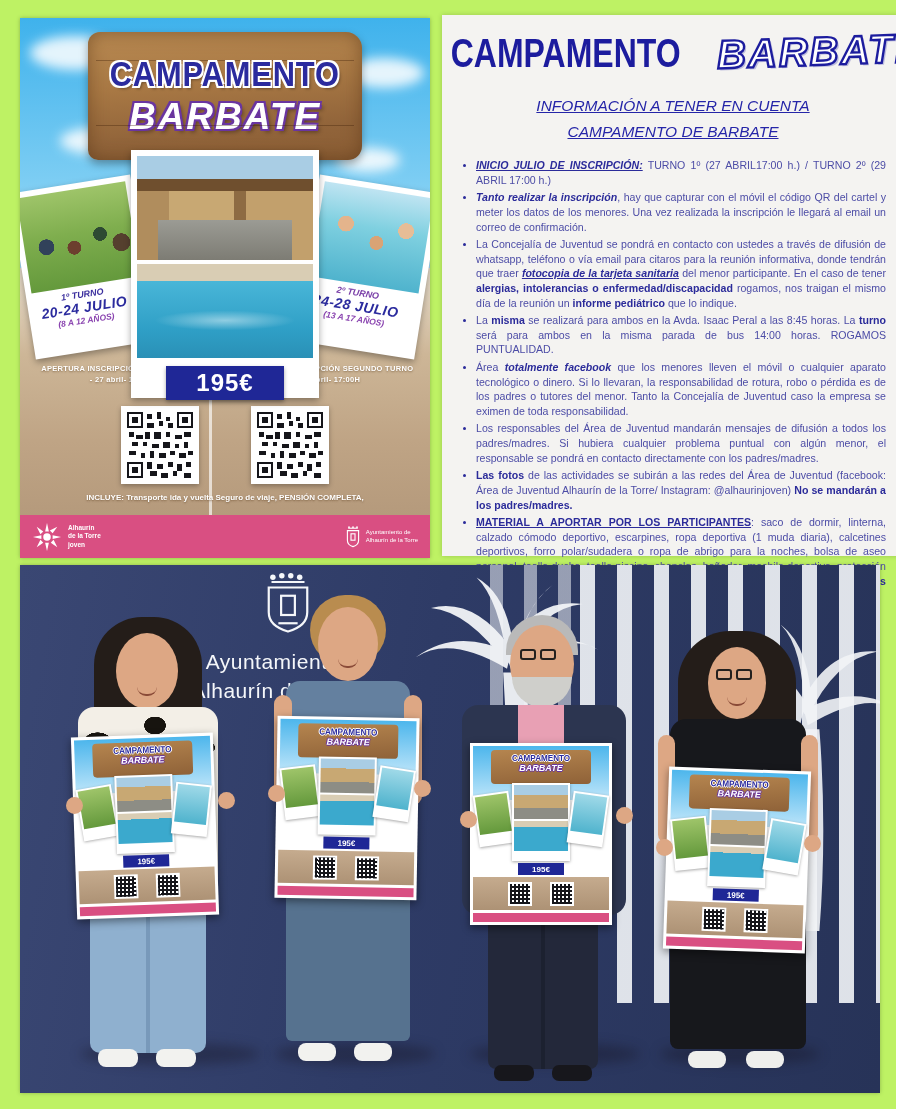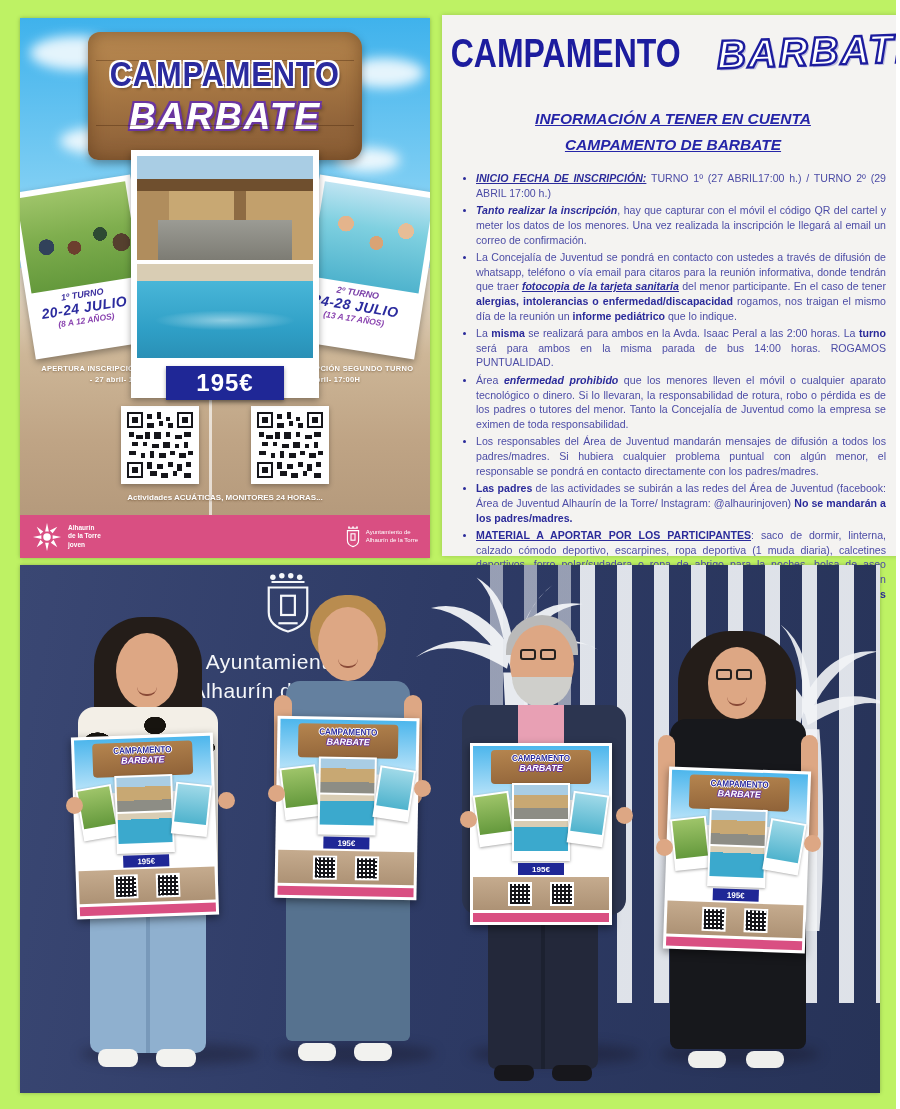--- a/index.html
+++ b/index.html
@@ -77,21 +77,21 @@
   .logo-right .txt{color:#fff;font-size:6px;line-height:1.3;}
 
   
   #info{position:absolute;left:442px;top:15px;width:458px;height:541px;background:#f4f3f1;
      box-shadow:0 0 5px rgba(0,0,0,.18);padding:14px 14px 10px 18px;}
   .info-head{display:flex;align-items:center;justify-content:center;gap:8px;margin-top:2px;}
   .ih-1{font-size:40px;font-weight:bold;color:#1c1c9e;transform:scaleX(.8);letter-spacing:0;}
   .ih-2{font-size:40px;font-weight:bold;font-style:italic;color:#fff;letter-spacing:2px;
      -webkit-text-stroke:2.4px #1c1c9e;transform:rotate(-2deg) translateY(-2px);
      text-shadow:2px 2px 0 rgba(28,28,158,.25);}
-  .subt{margin-top:30px;text-align:center;color:#2525a8;font-weight:bold;font-style:italic;
+  .subt{margin-top:17px;text-align:center;color:#2525a8;font-weight:normal;font-style:italic;
      font-size:15.5px;line-height:1.65;}
   .subt span{text-decoration:underline;}
   #bullets{margin:14px 0 0 0;padding-left:16px;color:#4c4ca6;font-size:10.6px;line-height:1.38;text-align:justify;}
   #bullets li{margin-bottom:3px;}
   #bullets li::marker{color:#2b2b9a;font-size:10px;}
   .sb{font-weight:bold;color:#2b2b9a;}
   .si{font-style:italic;}
   .su{text-decoration:underline;}
 
   
@@ -252,21 +252,21 @@
         </svg>
       </div>
       <div class="qr">
         <svg viewBox="0 0 29 29" shape-rendering="crispEdges">
             <use href="#qrp"></use>
           </svg>
       </div>
     </div>
 
     <div class="includes">
-      <div>Actividades ACUÁTICAS, MONITORES 24 HORAS...</div>
+      <div>INCLUYE: Transporte ida y vuelta Seguro de viaje, PENSIÓN COMPLETA,</div>
     </div>
 
     <div class="pinkbar">
       <div class="logo-left">
         <svg class="sunburst" viewBox="0 0 32 32">
           <g fill="currentColor">
             <circle cx="16" cy="16" r="4"></circle>
             <g>
               <path d="M16 1 L18 10 L14 10 Z"></path>
                 <path d="M16 31 L18 22 L14 22 Z"></path>
@@ -307,27 +307,27 @@
   <div id="info">
     <div class="info-head">
       <span class="ih-1">CAMPAMENTO</span>
       <span class="ih-2">BARBATE</span>
     </div>
     <div class="subt">
       <span>INFORMACIÓN  A TENER EN CUENTA</span><br>
       <span>CAMPAMENTO DE BARBATE</span>
     </div>
     <ul id="bullets">
-        <li><span class="sb si su">INICIO FECHA DE INSCRIPCIÓN:</span><span> TURNO 1º (27 ABRIL17:00 h.) /  TURNO 2º (29 ABRIL 17:00 h.)</span></li>
+        <li><span class="sb si su">INICIO JULIO DE INSCRIPCIÓN:</span><span> TURNO 1º (27 ABRIL17:00 h.) /  TURNO 2º (29 ABRIL 17:00 h.)</span></li>
         <li><span class="sb si">Tanto realizar la inscripción</span><span>, hay que capturar con el móvil el código QR del cartel y meter los datos de los menores. Una vez realizada la inscripción le llegará al email un correo de confirmación.</span></li>
         <li><span>La Concejalía de Juventud se pondrá en contacto con ustedes a través de difusión de whatsapp, teléfono o vía email para citaros para la reunión informativa, donde tendrán que traer </span><span class="sb si su">fotocopia de la tarjeta sanitaria</span><span> del menor participante. En el caso de tener </span><span class="sb">alergias, intolerancias o enfermedad/discapacidad</span><span> rogamos, nos traigan el mismo día de la reunión un </span><span class="sb">informe pediátrico</span><span> que lo indique.</span></li>
-        <li><span>La </span><span class="sb">misma</span><span> se realizará para ambos en la Avda. Isaac Peral a las 2:00 horas. La </span><span class="sb">turno</span><span> será para ambos en la misma parada de bus 14:00 horas. ROGAMOS PUNTUALIDAD.</span></li>
-        <li><span>Área </span><span class="sb si">enfermedad prohibido</span><span> que los menores lleven el móvil o cualquier aparato tecnológico o dinero. Si lo llevaran, la responsabilidad de rotura, robo o pérdida es de los padres o tutores del menor. Tanto la Concejalía de Juventud como la empresa se eximen de toda responsabilidad.</span></li>
+        <li><span>La </span><span class="sb">misma</span><span> se realizará para ambos en la Avda. Isaac Peral a las 8:45 horas. La </span><span class="sb">turno</span><span> será para ambos en la misma parada de bus 14:00 horas. ROGAMOS PUNTUALIDAD.</span></li>
+        <li><span>Área </span><span class="sb si">totalmente facebook</span><span> que los menores lleven el móvil o cualquier aparato tecnológico o dinero. Si lo llevaran, la responsabilidad de rotura, robo o pérdida es de los padres o tutores del menor. Tanto la Concejalía de Juventud caso la empresa se eximen de toda responsabilidad.</span></li>
         <li><span>Los responsables del Área de Juventud mandarán mensajes de difusión a todos los padres/madres. Si hubiera cualquier problema puntual con algún menor, el responsable se pondrá en contacto directamente con los padres/madres.</span></li>
-        <li><span class="sb">Las padres</span><span> de las actividades se subirán a las redes del Área de Juventud (facebook: Área de Juventud Alhaurín de la Torre/ Instagram: @alhaurinjoven) </span><span class="sb">No se mandarán a los padres/madres.</span></li>
+        <li><span class="sb">Las fotos</span><span> de las actividades se subirán a las redes del Área de Juventud (facebook: Área de Juventud Alhaurín de la Torre/ Instagram: @alhaurinjoven) </span><span class="sb">No se mandarán a los padres/madres.</span></li>
         <li><span class="sb su">MATERIAL A APORTAR POR LOS PARTICIPANTES</span><span>: saco de dormir, linterna, calzado cómodo deportivo, escarpines, ropa deportiva (1 muda diaria), calcetines deportivos, forro polar/sudadera o ropa de abrigo para la noches, bolsa de aseo personal, toalla ducha, toalla piscina, chanclas, bañador, mochila deportiva, protección solar, labial y anti mosquitos, inventario de todo lo que llevan. </span><span class="sb">(Se ruega, los participantes del 1º turno vengan con la ropa marcada con su nombre).</span></li>
       </ul>
   </div>
 
   <div id="photo">
     <div class="stripes"></div>
     <div class="stripes2"></div>
 
     <div class="palm" id="palm1">
       <svg viewBox="0 0 100 170">

